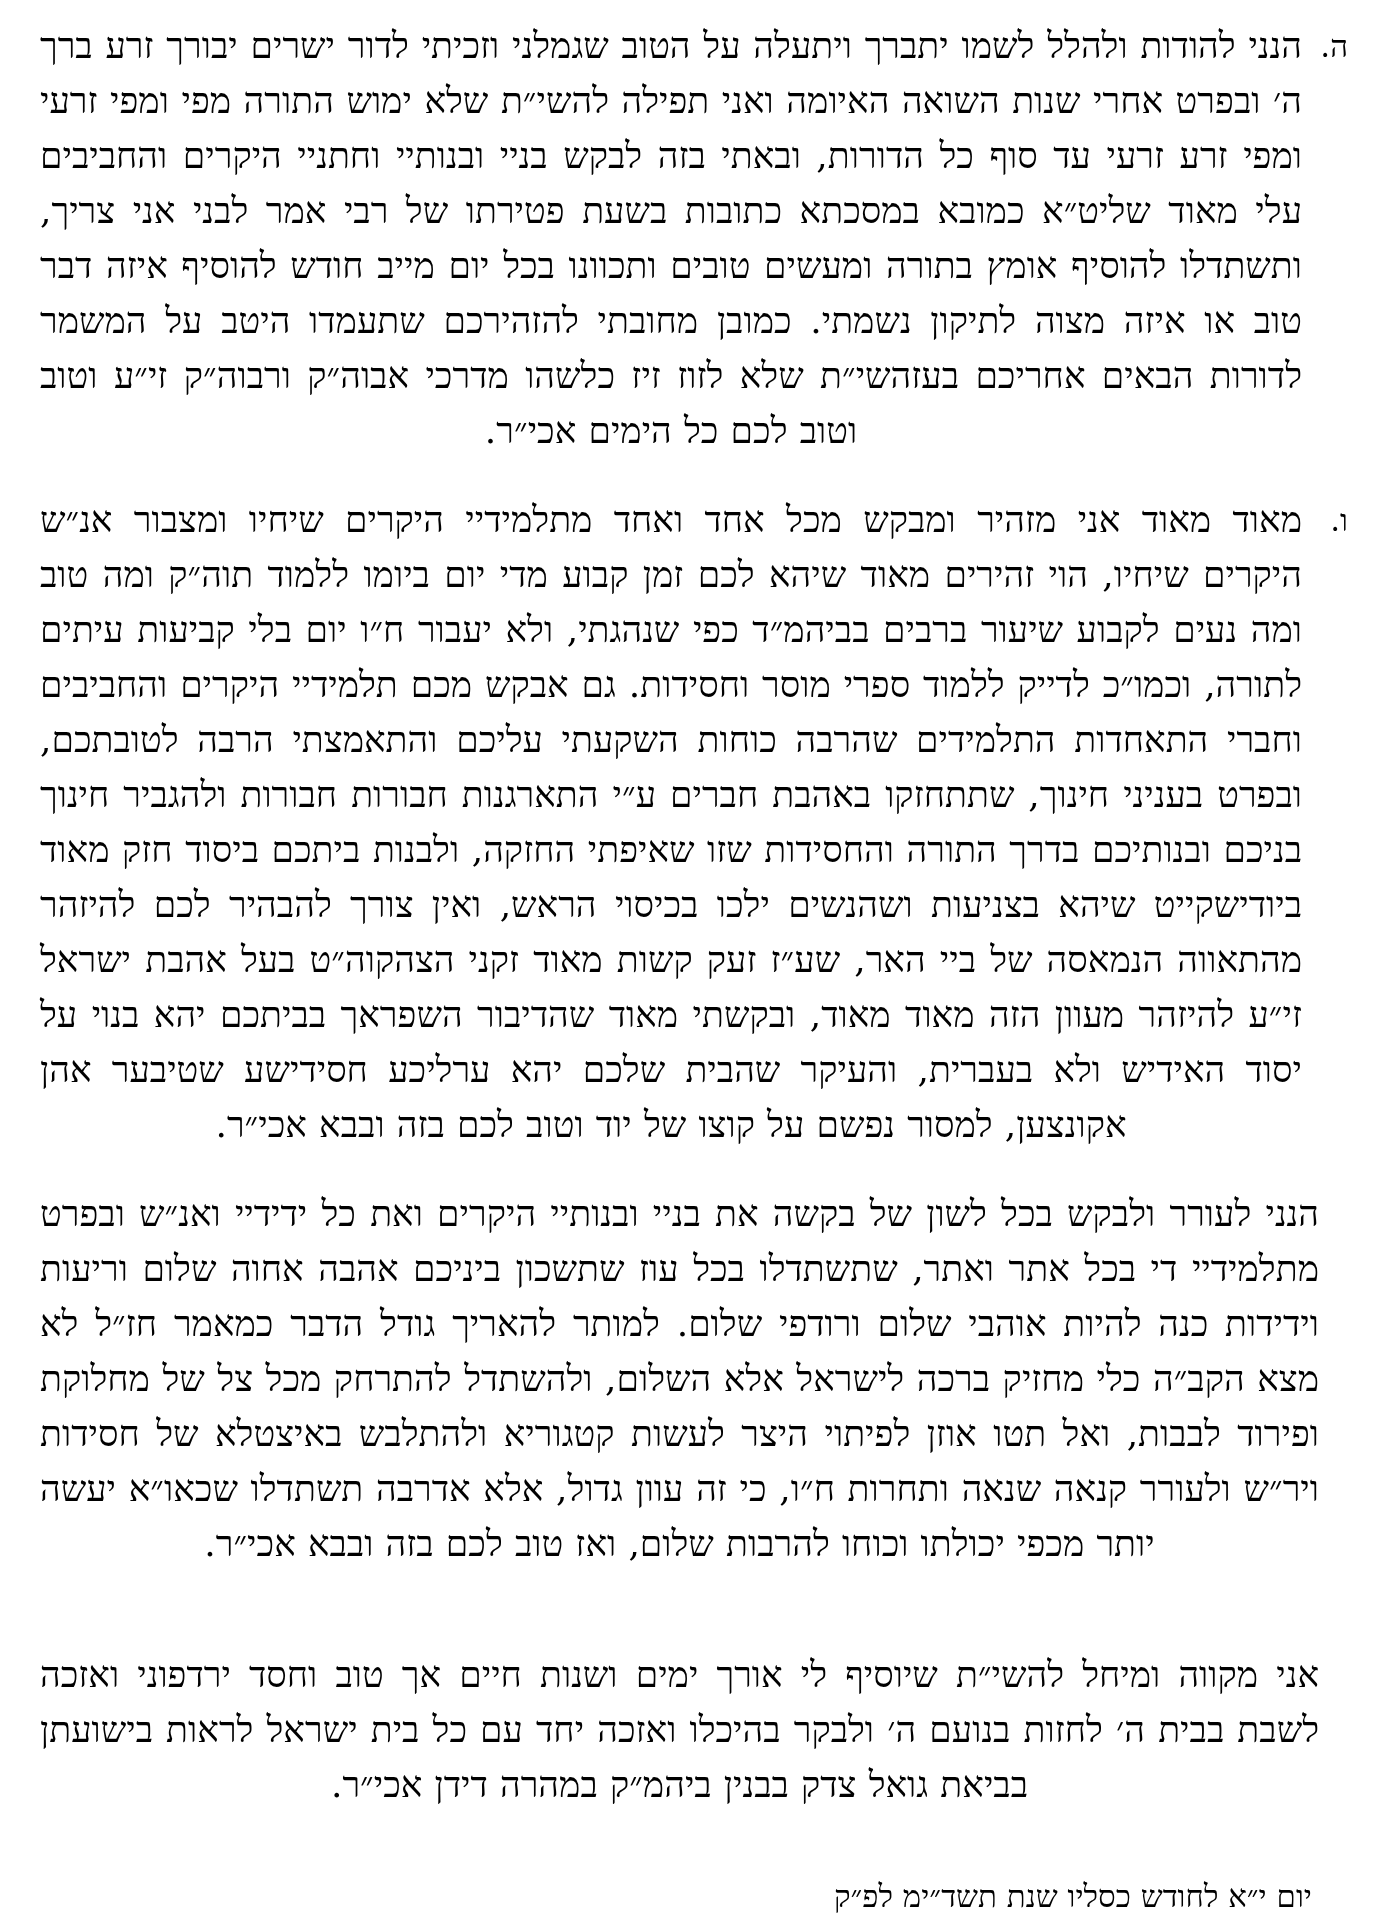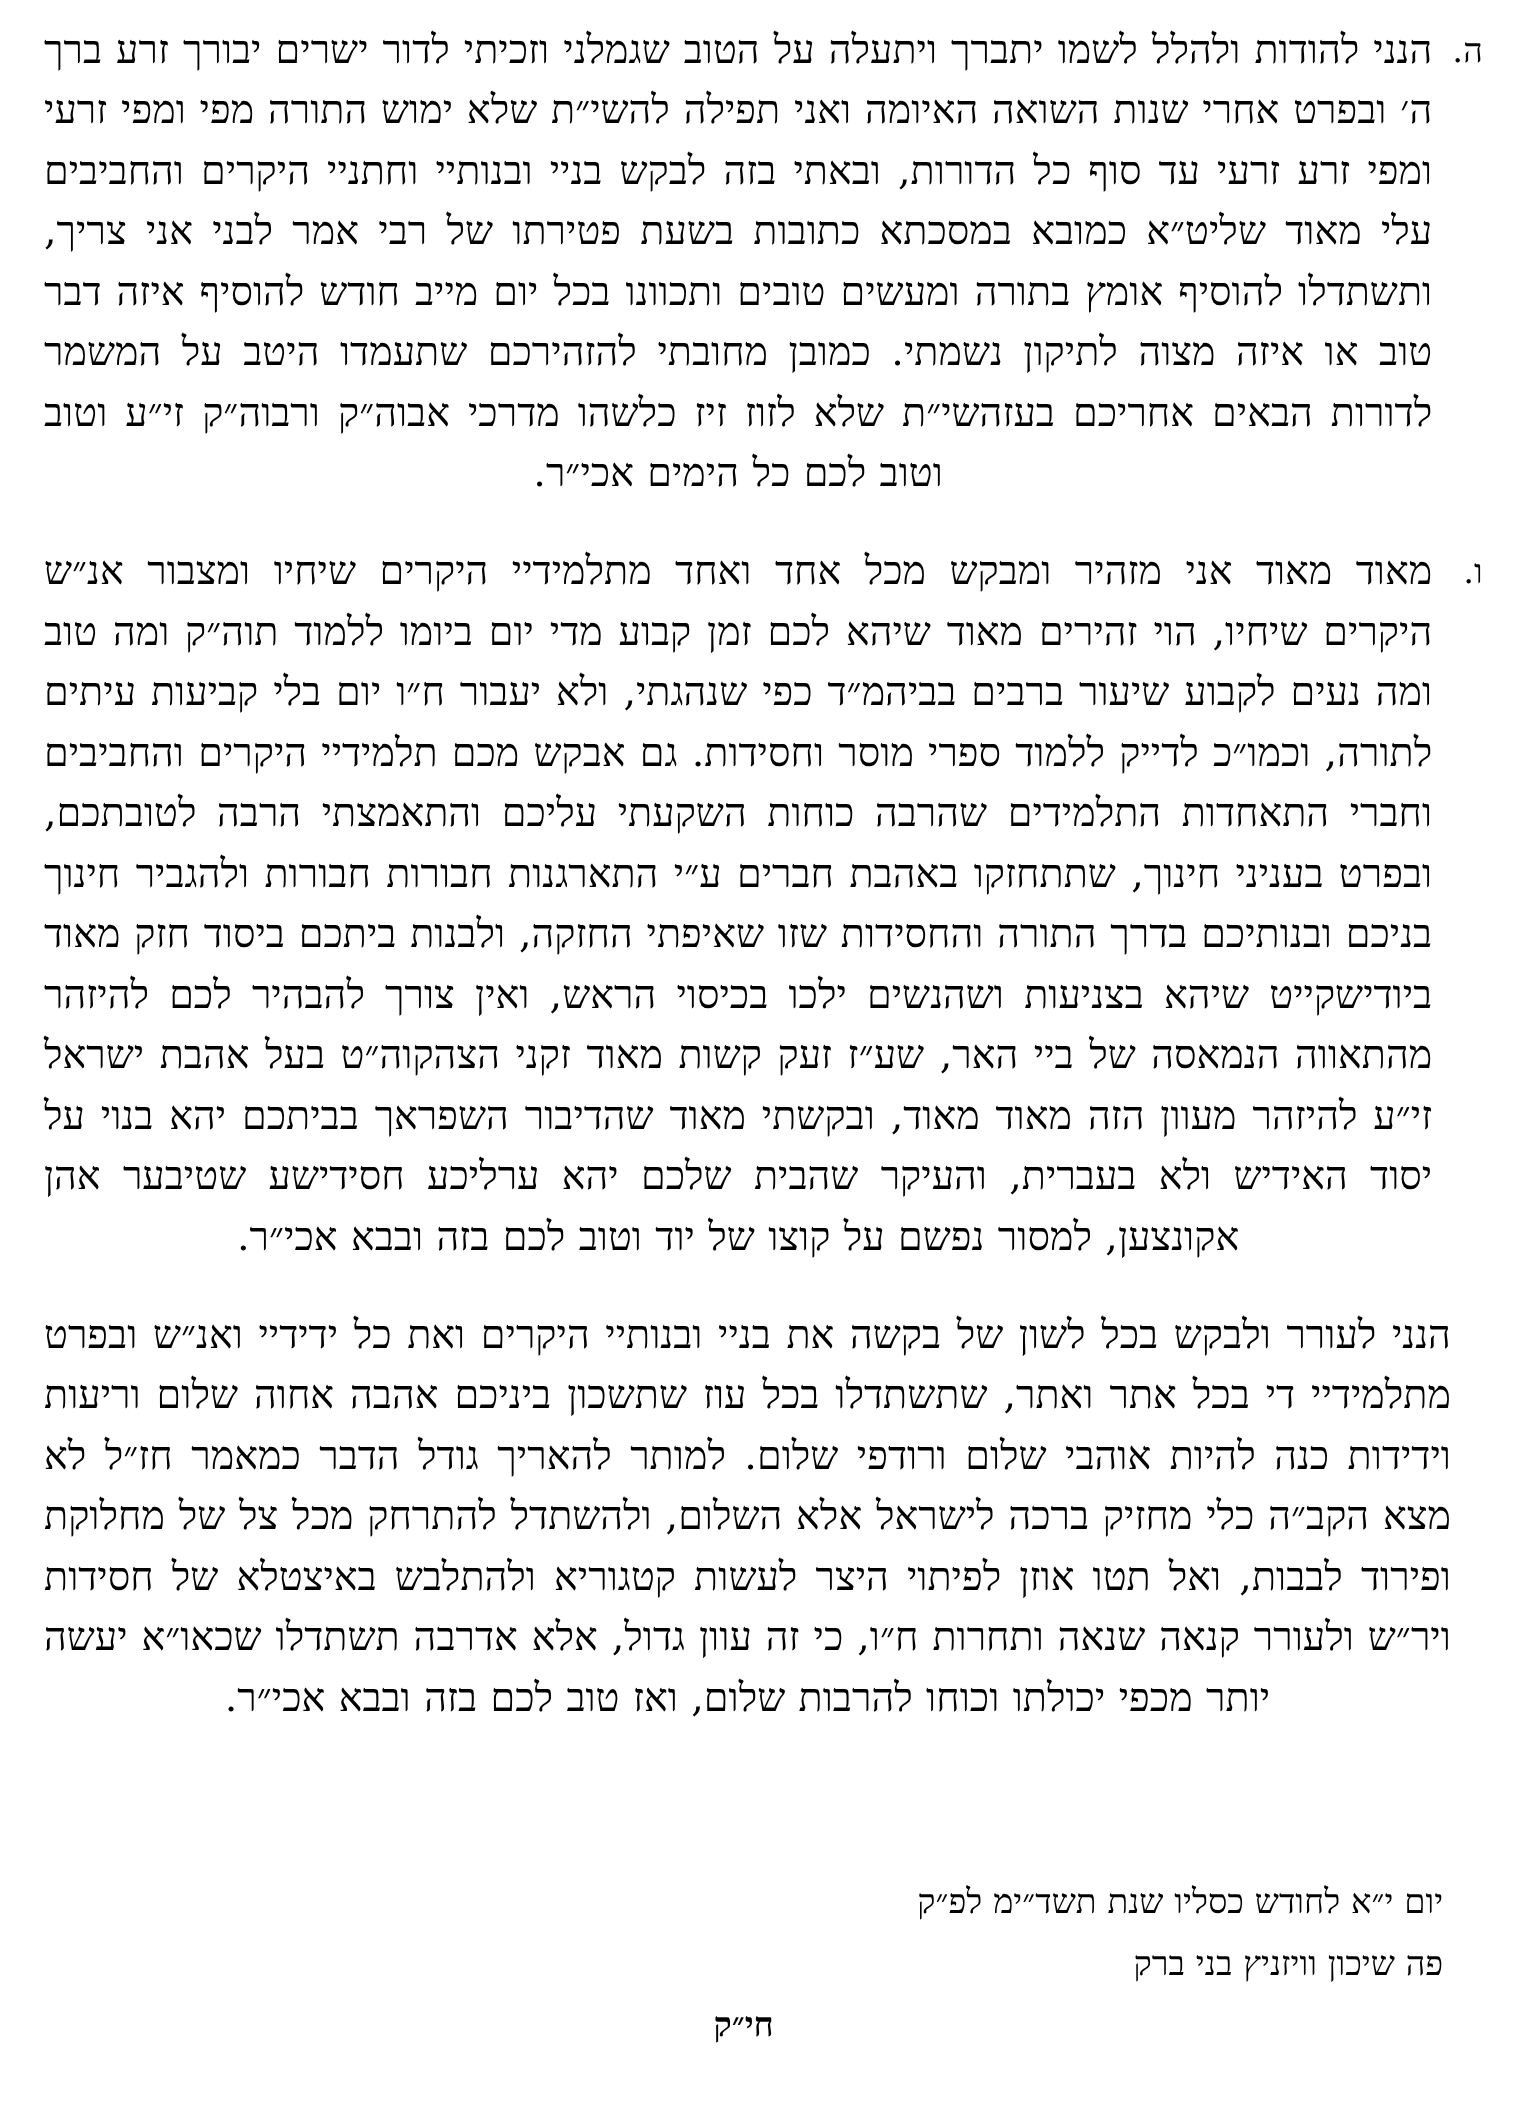--- a/index.html
+++ b/index.html
@@ -105,20 +105,21 @@
       <p class="para tight">מאוד מאוד אני מזהיר ומבקש מכל אחד ואחד מתלמידיי היקרים שיחיו ומצבור אנ״ש היקרים שיחיו, הוי זהירים מאוד שיהא לכם זמן קבוע מדי יום ביומו ללמוד תוה״ק ומה טוב ומה נעים לקבוע שיעור ברבים בביהמ״ד כפי שנהגתי, ולא יעבור ח״ו יום בלי קביעות עיתים לתורה, וכמו״כ לדייק ללמוד ספרי מוסר וחסידות. גם אבקש מכם תלמידיי היקרים והחביבים וחברי התאחדות התלמידים שהרבה כוחות השקעתי עליכם והתאמצתי הרבה לטובתכם, ובפרט בעניני חינוך, שתתחזקו באהבת חברים ע״י התארגנות חבורות חבורות ולהגביר חינוך בניכם ובנותיכם בדרך התורה והחסידות שזו שאיפתי החזקה, ולבנות ביתכם ביסוד חזק מאוד ביודישקייט שיהא בצניעות ושהנשים ילכו בכיסוי הראש, ואין צורך להבהיר לכם להיזהר מהתאווה הנמאסה של ביי האר, שע״ז זעק קשות מאוד זקני הצהקוה״ט בעל אהבת ישראל זי״ע להיזהר מעוון הזה מאוד מאוד, ובקשתי מאוד שהדיבור השפראך בביתכם יהא בנוי על יסוד האידיש ולא בעברית, והעיקר שהבית שלכם יהא ערליכע חסידישע שטיבער אהן אקונצען, למסור נפשם על קוצו של יוד וטוב לכם בזה ובבא אכי״ר.</p>
     </div>
   </div>
 
   <div class="gap-small"></div>
 
   <p class="para para-standalone">הנני לעורר ולבקש בכל לשון של בקשה את בניי ובנותיי היקרים ואת כל ידידיי ואנ״ש ובפרט מתלמידיי די בכל אתר ואתר, שתשתדלו בכל עוז שתשכון ביניכם אהבה אחוה שלום וריעות וידידות כנה להיות אוהבי שלום ורודפי שלום. למותר להאריך גודל הדבר כמאמר חז״ל לא מצא הקב״ה כלי מחזיק ברכה לישראל אלא השלום, ולהשתדל להתרחק מכל צל של מחלוקת ופירוד לבבות, ואל תטו אוזן לפיתוי היצר לעשות קטגוריא ולהתלבש באיצטלא של חסידות ויר״ש ולעורר קנאה שנאה ותחרות ח״ו, כי זה עוון גדול, אלא אדרבה תשתדלו שכאו״א יעשה יותר מכפי יכולתו וכוחו להרבות שלום, ואז טוב לכם בזה ובבא אכי״ר.</p>
 
   <div class="gap-large"></div>
 
+  <p class="para para-standalone">אני מקווה ומיחל להשי״ת שיוסיף לי אורך ימים ושנות חיים אך טוב וחסד ירדפוני ואזכה לשבת בבית ה׳ לחזות בנועם ה׳ ולבקר בהיכלו ואזכה יחד עם כל בית ישראל לראות בישועתן בביאת גואל צדק בבנין ביהמ״ק במהרה דידן אכי״ר.</p>
 
   <div class="signature">
     <div class="sig-line">יום י״א לחודש כסליו שנת תשד״ימ לפ״ק</div>
     <div class="sig-line">פה שיכון וויזניץ בני ברק</div>
     <div class="sig-initials">חי״ק</div>
   </div>
 
 </div>
 
 </body></html>

